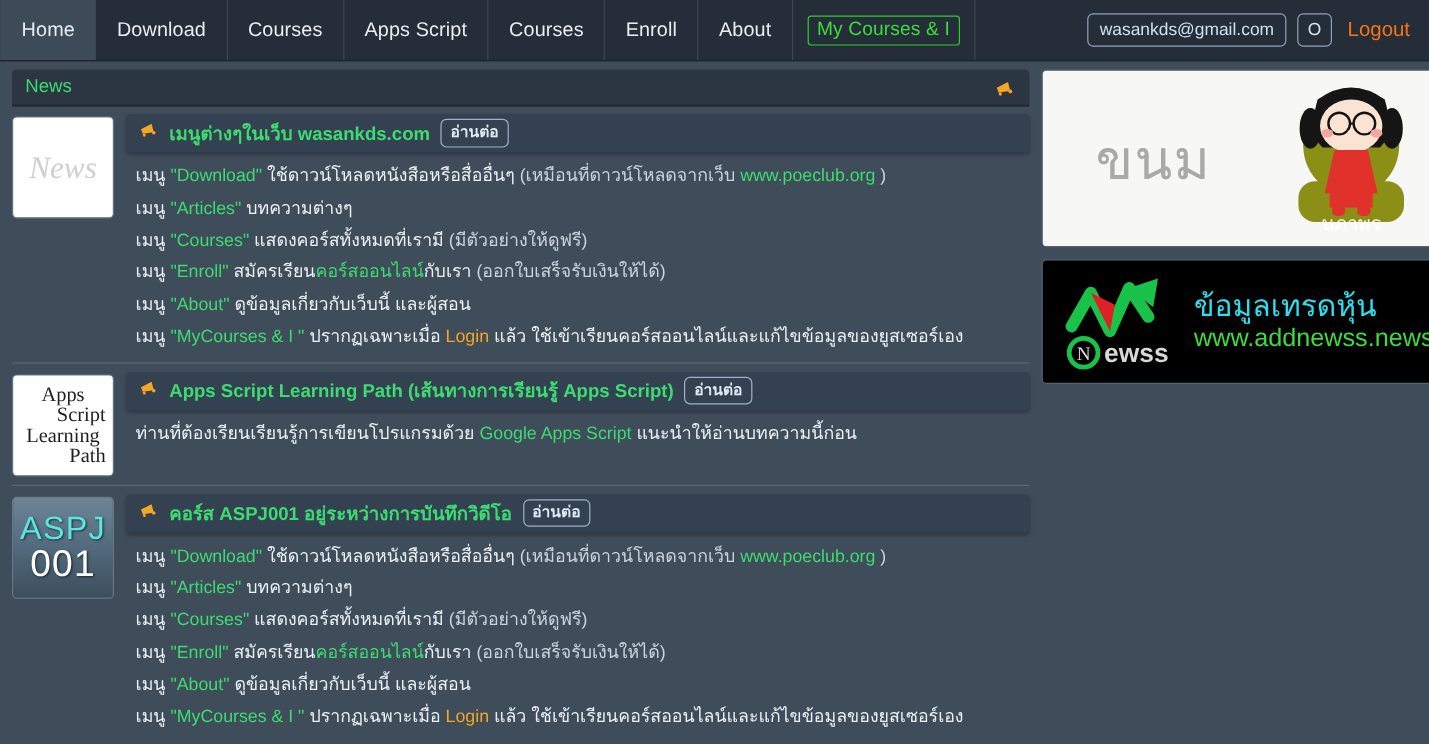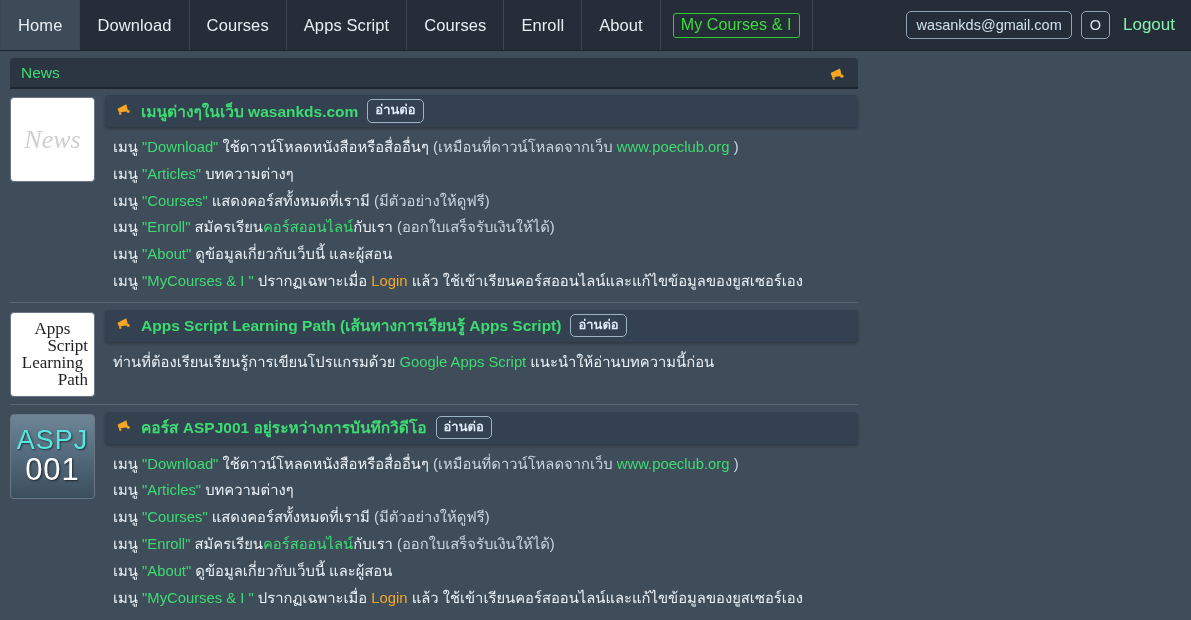--- a/index.html
+++ b/index.html
@@ -62,33 +62,32 @@
     border: 1px solid #8fa3b8;
     border-radius: 5px;
     color: #d4e4f2;
     font-size: 14.5px;
     padding: 5px 8px;
     min-width: 26px;
     text-align: center;
     cursor: pointer;
   }
   .logout {
-    color: #86efac;
+    color: #f97316;
     font-size: 17px;
     cursor: pointer;
     padding: 0 4px;
   }
 
   
   .page {
     display: flex;
     height: 569px;
     padding: 7px 8px 0 10px;
     gap: 10px;
-    flex-direction: column;
   }
   .main-col { width: 848px; flex: none; }
   .side-col { width: 333px; flex: none; }
 
   
   .news-header {
     background: #2c3642;
     border-radius: 4px 4px 0 0;
     border-bottom: 2.5px solid #1e2630;
     height: 31px;

